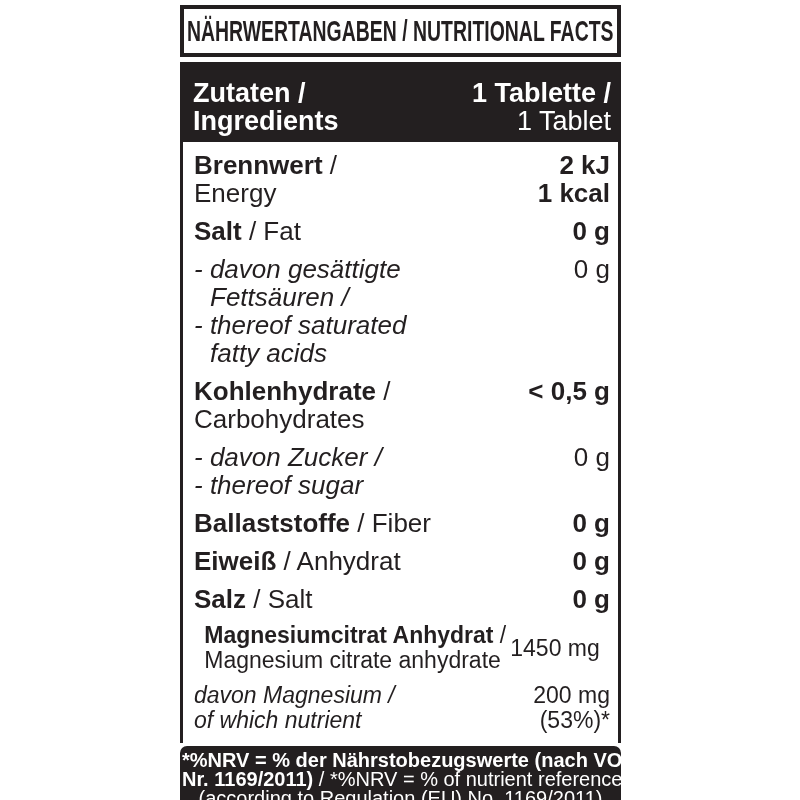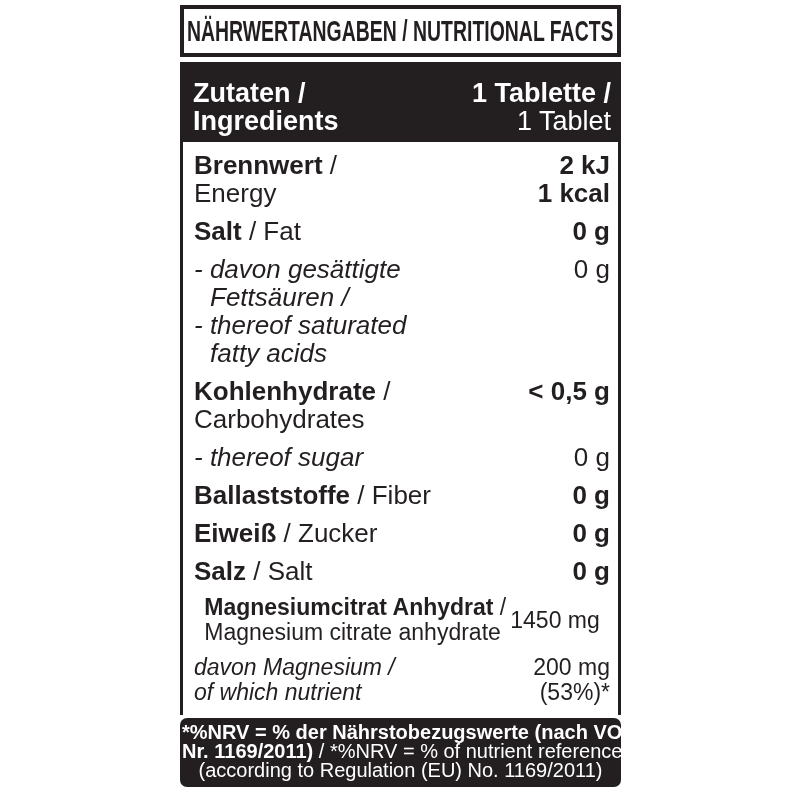--- a/index.html
+++ b/index.html
@@ -135,35 +135,36 @@
     <div class="row">
       <div class="lab">
         <div><span class="b">Kohlenhydrate</span><span> /</span></div>
         <div>Carbohydrates</div>
       </div>
       <div class="val b">&lt; 0,5 g</div>
     </div>
 
     <div class="row">
       <div class="lab i">
+        <div>- davon Zucker /</div>
         <div>- thereof sugar</div>
       </div>
       <div class="val">0 g</div>
     </div>
 
     <div class="row">
       <div class="lab">
         <div><span class="b">Ballaststoffe</span><span> / Fiber</span></div>
       </div>
       <div class="val b">0 g</div>
     </div>
 
     <div class="row">
       <div class="lab">
-        <div><span class="b">Eiweiß</span><span> / Zucker</span></div>
+        <div><span class="b">Eiweiß</span><span> / Anhydrat</span></div>
       </div>
       <div class="val b">0 g</div>
     </div>
 
     <div class="row">
       <div class="lab">
         <div><span class="b">Salz</span><span> / Salt</span></div>
       </div>
       <div class="val b">0 g</div>
     </div>

